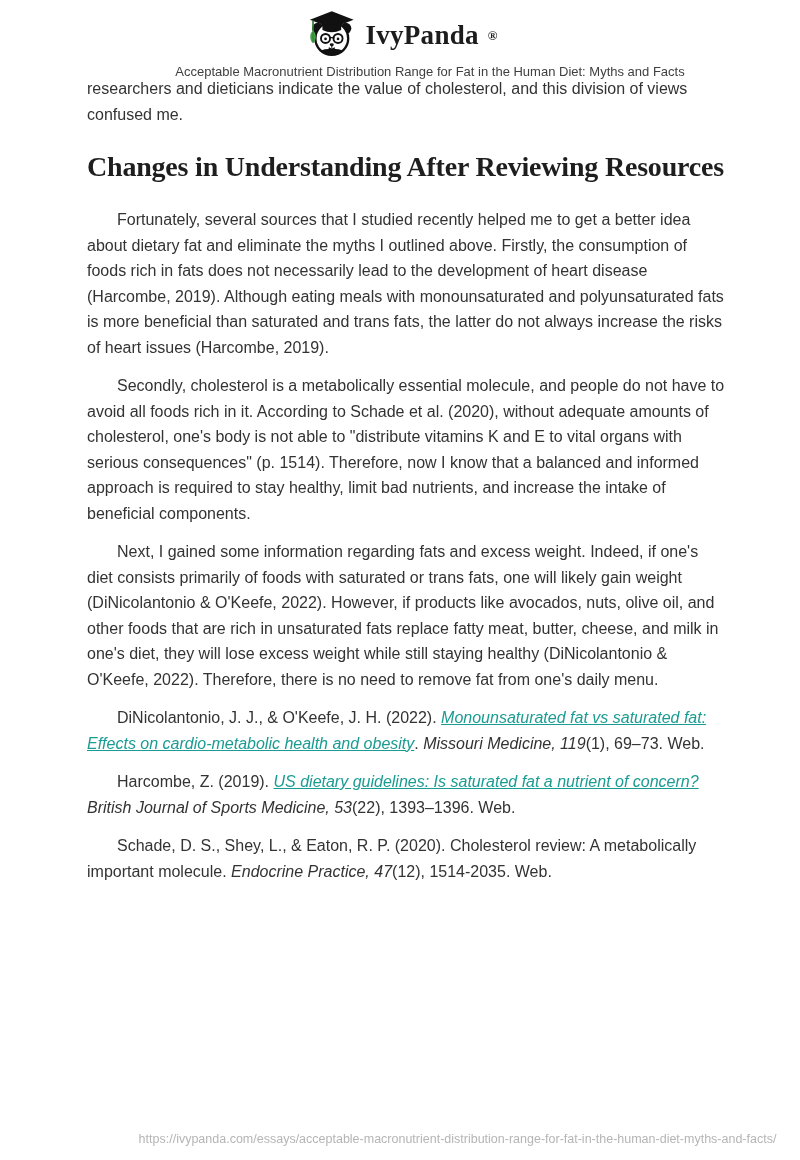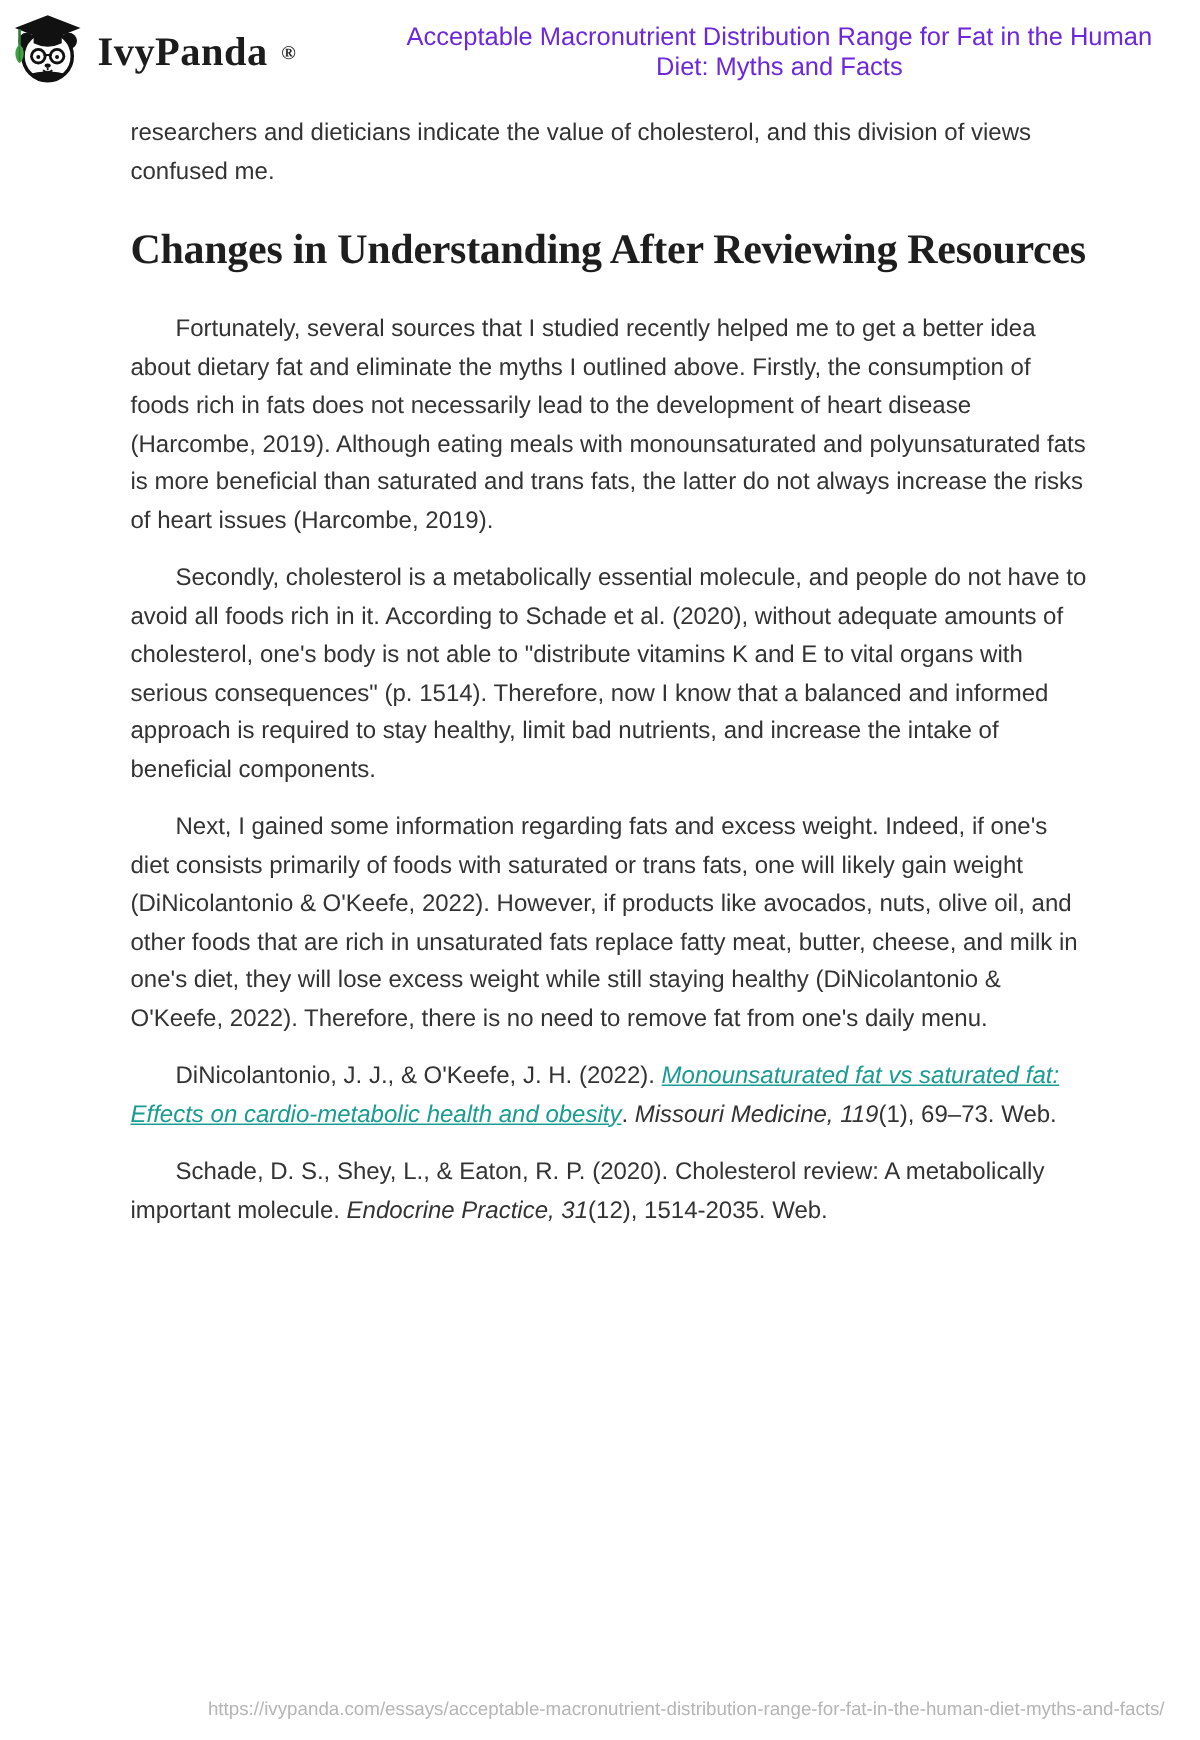--- a/index.html
+++ b/index.html
@@ -11,21 +11,22 @@
     overflow: hidden;
     background: #ffffff;
     font-family: "Liberation Sans", sans-serif;
     color: #333333;
   }
   
   .page-header {
     display: flex;
     align-items: center;
     height: 60px;
-    padding: 8px 14px 0 6px;
+    padding: 8px 14px 0 18px;
+    flex-direction: column;
   }
   .logo {
     display: flex;
     align-items: center;
     gap: 9px;
     flex: 0 0 auto;
   }
   .logo-text {
     font-family: "Liberation Serif", serif;
     font-weight: 700;
@@ -40,22 +41,22 @@
     font-size: 13px;
     color: #1c1c1c;
     vertical-align: super;
     line-height: 1;
   }
   .doc-title {
     flex: 1;
     text-align: center;
     padding-left: 56px;
     padding-top: 2px;
-    font-size: 17px;
-    color: #6d28d9;
+    font-size: 13px;
+    color: #404040;
   }
   
   .content {
     padding: 16px 75px 0 87px;
   }
   .body-par {
     margin: 0 0 13px 0;
     font-size: 16px;
     line-height: 25.5px;
     text-indent: 30px;
@@ -152,21 +153,24 @@
 
   <p class="body-par">Fortunately, several sources that I studied recently helped me to get a better idea about dietary fat and eliminate the myths I outlined above. Firstly, the consumption of foods rich in fats does not necessarily lead to the development of heart disease (Harcombe, 2019). Although eating meals with monounsaturated and polyunsaturated fats is more beneficial than saturated and trans fats, the latter do not always increase the risks of heart issues (Harcombe, 2019).</p>
   <p class="body-par">Secondly, cholesterol is a metabolically essential molecule, and people do not have to avoid all foods rich in it. According to Schade et al. (2020), without adequate amounts of cholesterol, one's body is not able to "distribute vitamins K and E to vital organs with serious consequences" (p. 1514). Therefore, now I know that a balanced and informed approach is required to stay healthy, limit bad nutrients, and increase the intake of beneficial components.</p>
   <p class="body-par">Next, I gained some information regarding fats and excess weight. Indeed, if one's diet consists primarily of foods with saturated or trans fats, one will likely gain weight (DiNicolantonio &amp; O'Keefe, 2022). However, if products like avocados, nuts, olive oil, and other foods that are rich in unsaturated fats replace fatty meat, butter, cheese, and milk in one's diet, they will lose excess weight while still staying healthy (DiNicolantonio &amp; O'Keefe, 2022). Therefore, there is no need to remove fat from one's daily menu.</p>
 
 
   <p class="ref-par">
     <span>DiNicolantonio, J. J., &amp; O'Keefe, J. H. (2022). </span><a href="#" class="ref-link">Monounsaturated fat vs saturated fat: Effects on cardio-metabolic health and obesity</a><span>. </span><span class="journal-italic">Missouri Medicine, 119</span><span>(1), 69–73. Web.</span>
   </p>
 
+  <p class="ref-par">
+    <span>Harcombe, Z. (2019). </span><a href="#" class="ref-link">US dietary guidelines: Is saturated fat a nutrient of concern?</a><span> </span><span class="journal-italic">British Journal of Sports Medicine, 53</span><span>(22), 1393–1396. Web.</span>
+  </p>
 
   <p class="ref-par">
-    <span>Schade, D. S., Shey, L., &amp; Eaton, R. P. (2020). Cholesterol review: A metabolically important molecule. </span><span class="journal-italic">Endocrine Practice, 31</span><span>(12), 1514-2035. Web.</span>
+    <span>Schade, D. S., Shey, L., &amp; Eaton, R. P. (2020). Cholesterol review: A metabolically important molecule. </span><span class="journal-italic">Endocrine Practice, 47</span><span>(12), 1514-2035. Web.</span>
   </p>
 </main>
 
 <footer class="page-footer">
   <span>https://ivypanda.com/essays/acceptable-macronutrient-distribution-range-for-fat-in-the-human-diet-myths-and-facts/</span>
 </footer>
 
 </body></html>

